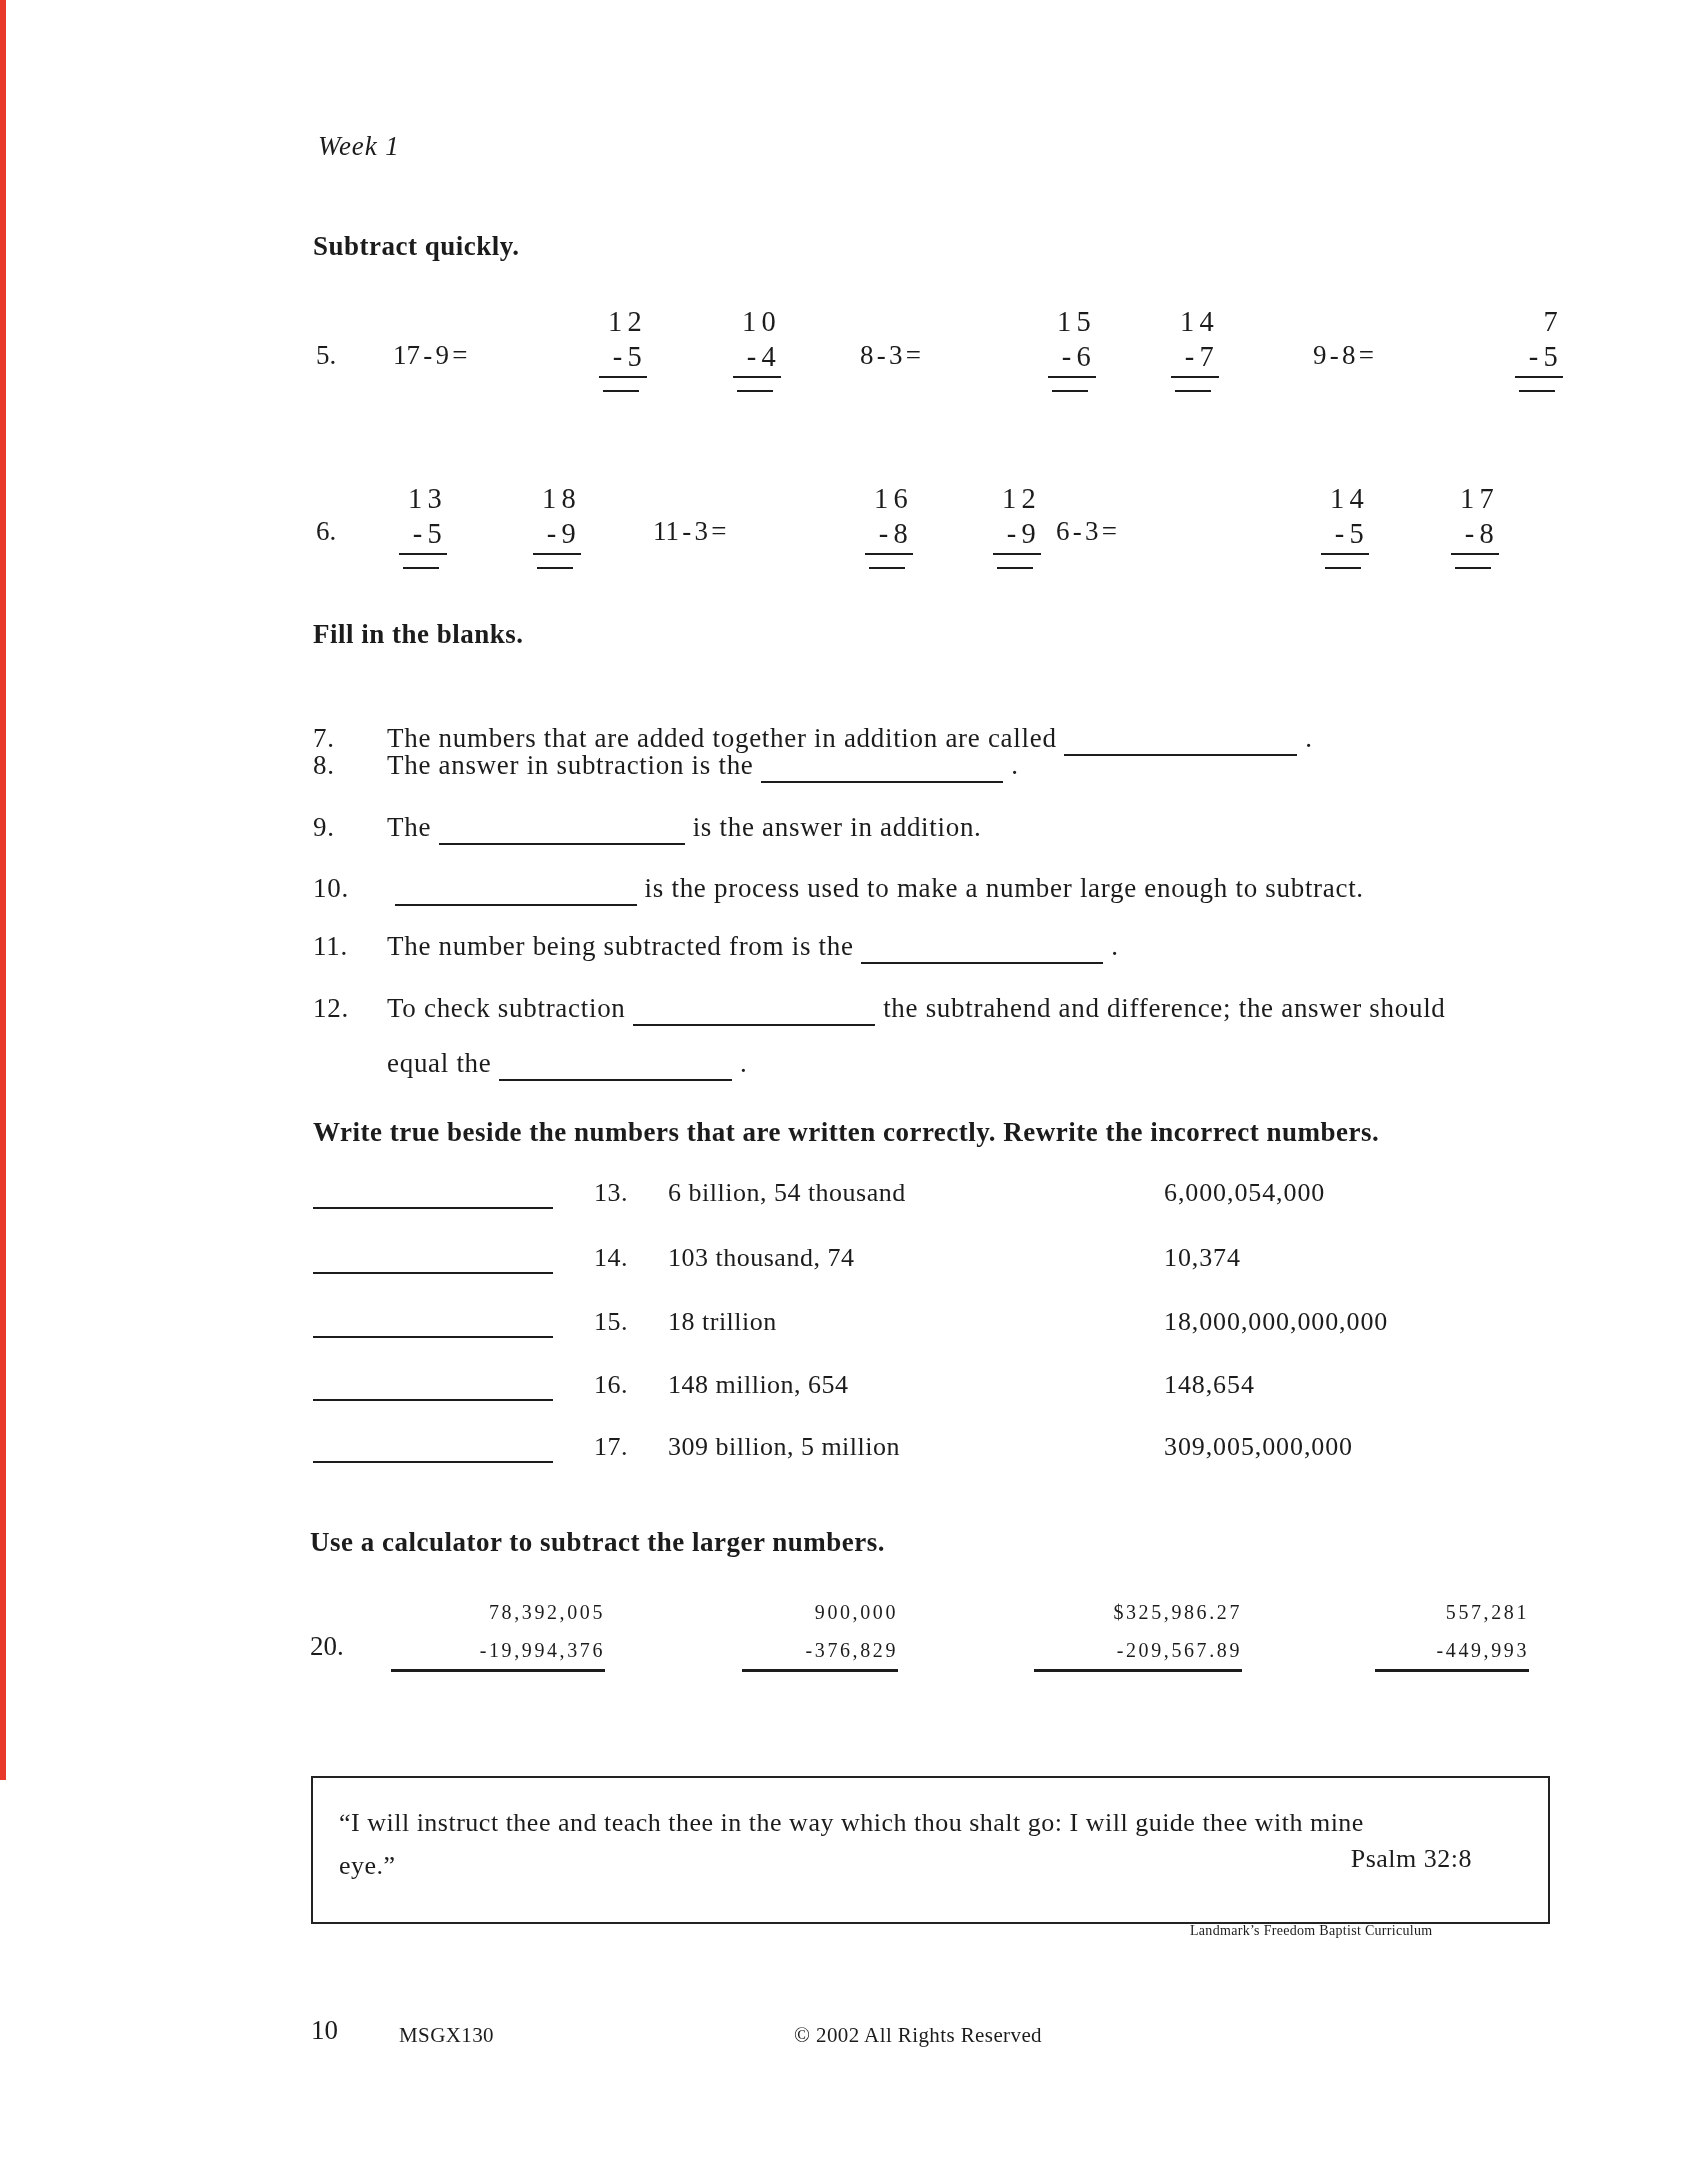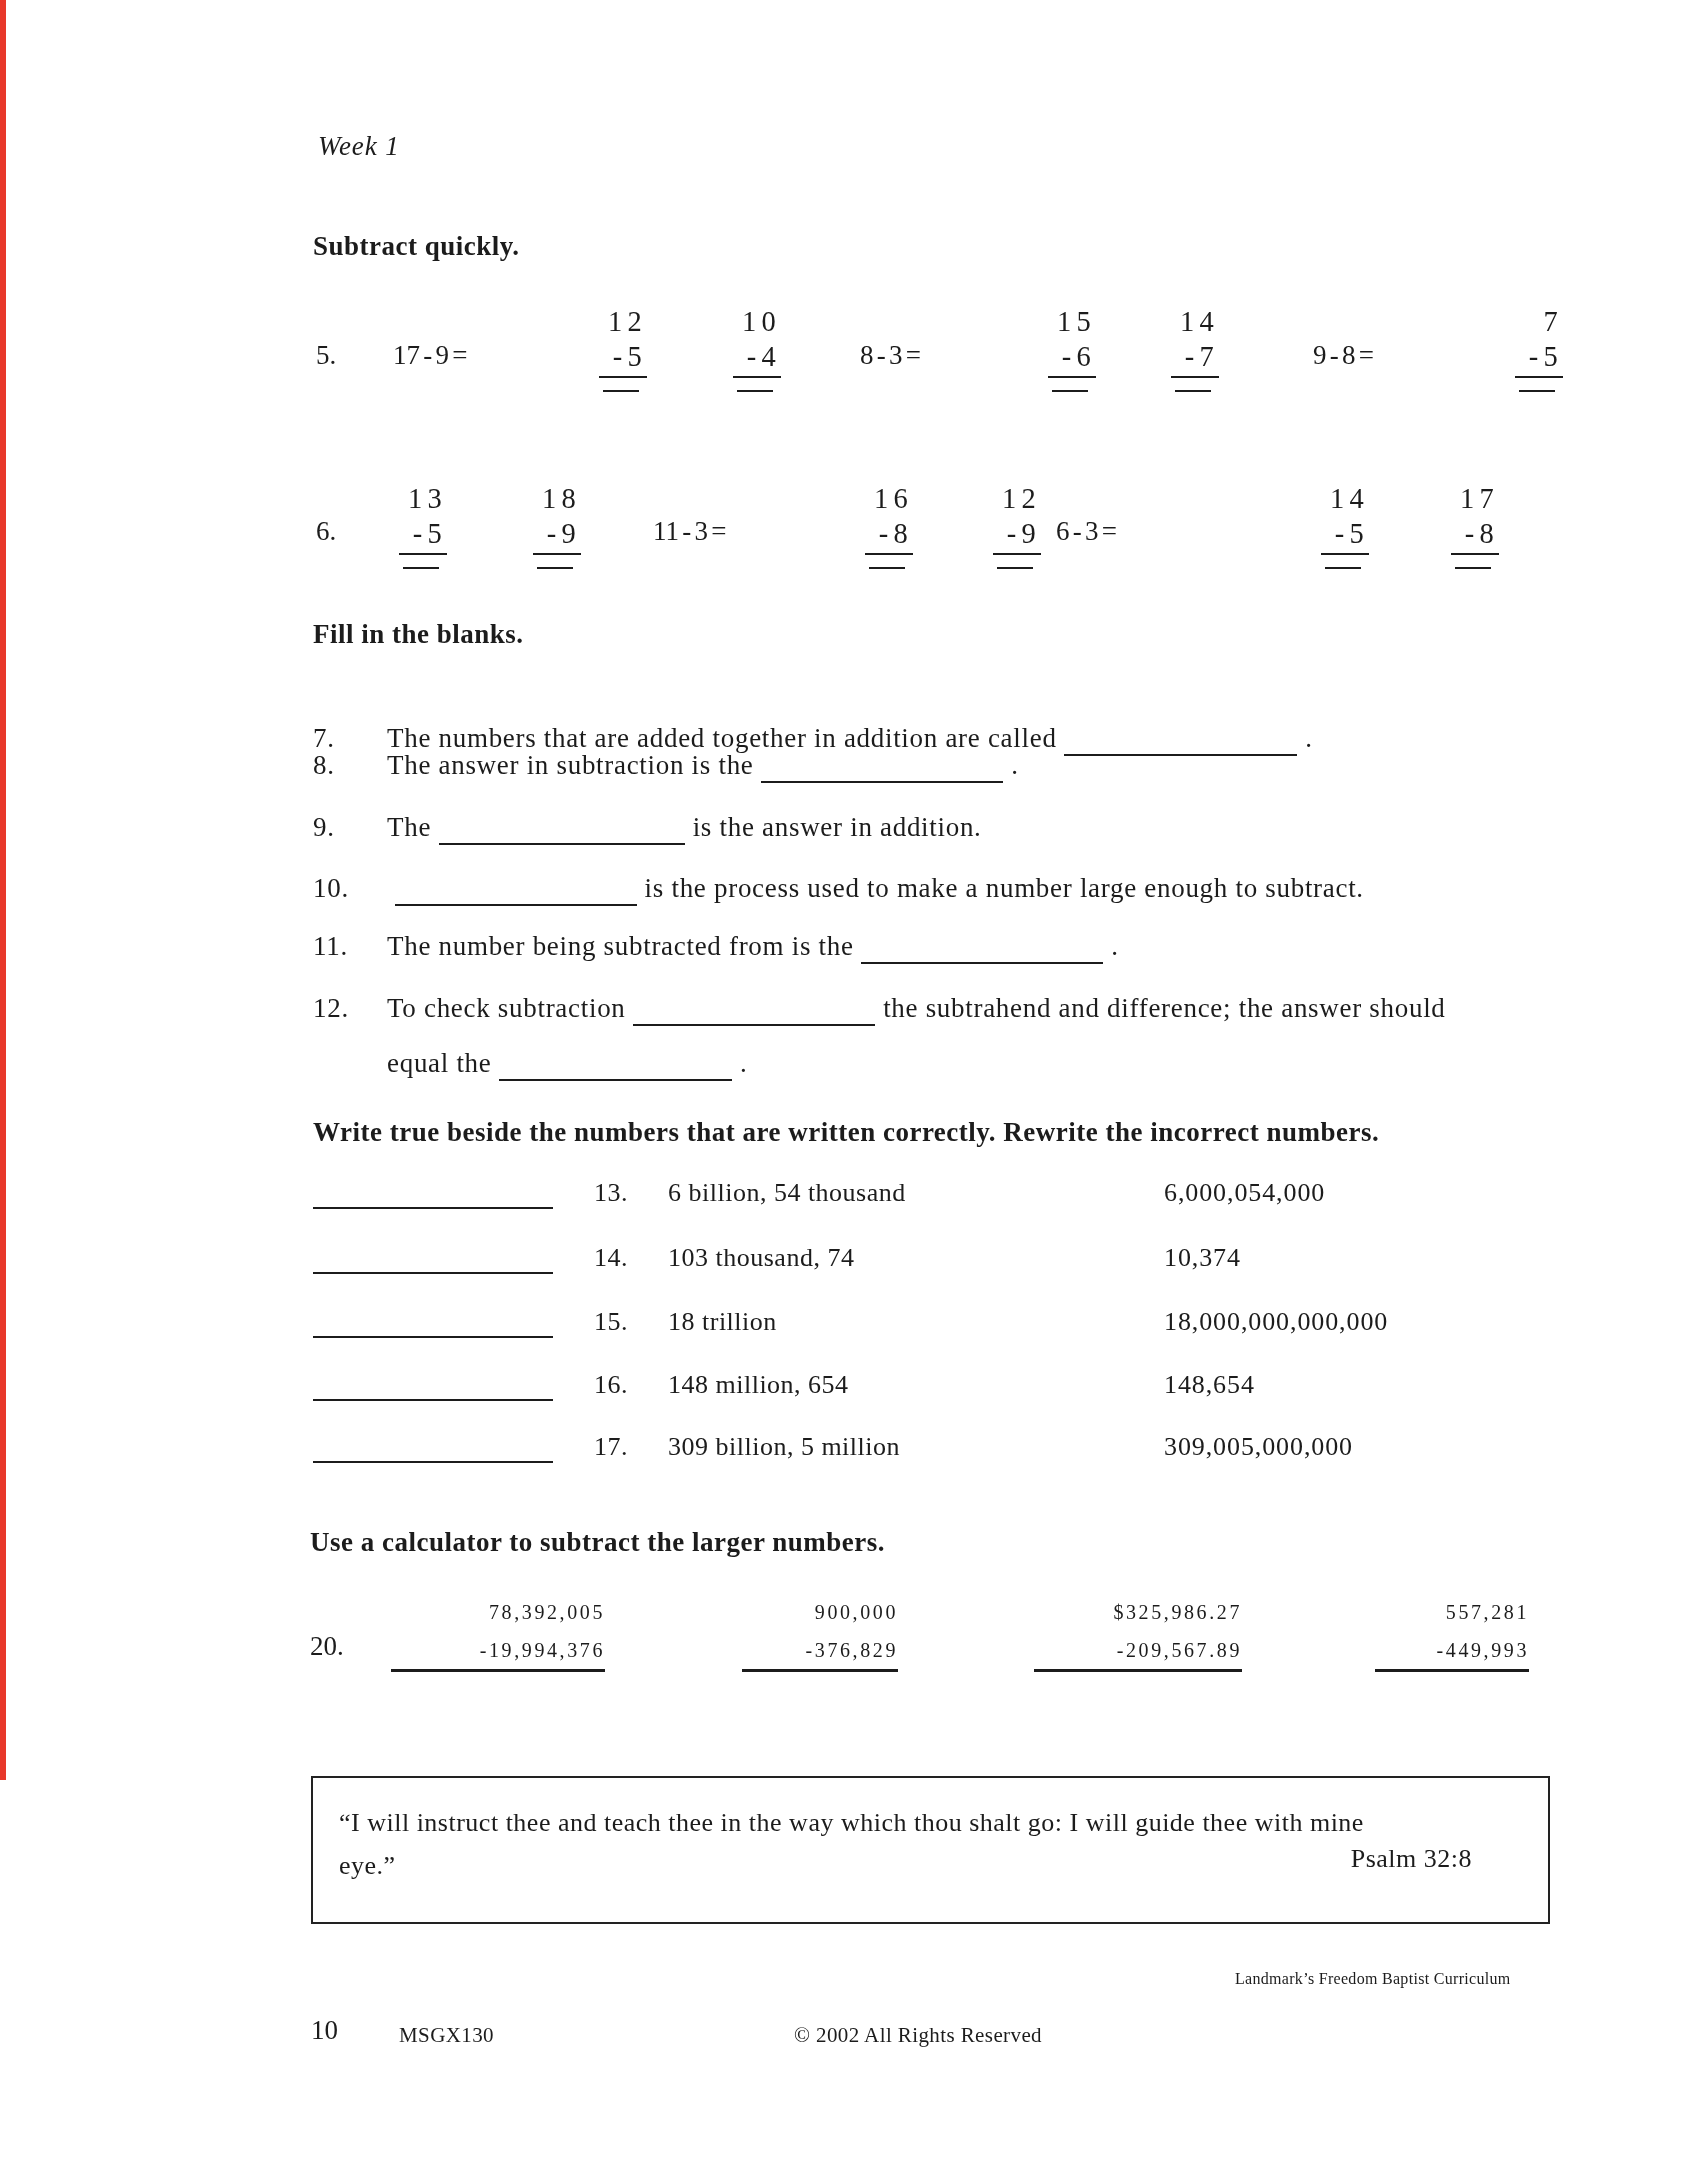--- a/index.html
+++ b/index.html
@@ -77,21 +77,21 @@
 
   
   .verse-box{position:absolute;left:311px;top:1776px;width:1183px;height:121px;border:2.6px solid #222;padding:22.5px 26px 0 26px;}
   .verse-line{display:block;font-size:26px;line-height:43px;letter-spacing:0.5px;white-space:nowrap;}
   .verse-ref{position:absolute;right:76px;top:66px;font-size:26px;letter-spacing:0.5px;}
 
   
   .f-page{left:311px;top:2015px;font-size:27px;}
   .f-code{left:399px;top:2023px;font-size:21px;letter-spacing:0.4px;}
   .f-copy{left:794px;top:2023px;font-size:21px;letter-spacing:0.4px;}
-  .f-pub{left:1190px;top:1970px;font-size:16px;letter-spacing:0.3px;white-space:nowrap;margin-left:45px;}
+  .f-pub{left:1190px;top:1923px;font-size:14px;letter-spacing:0.3px;white-space:nowrap;}
 </style>
 </head>
 <body>
 
 <div class="page">
   <div class="edge-stripe"></div>
 
   <div class="week">Week 1</div>
 
   <div class="h sub-h">Subtract quickly.</div>

